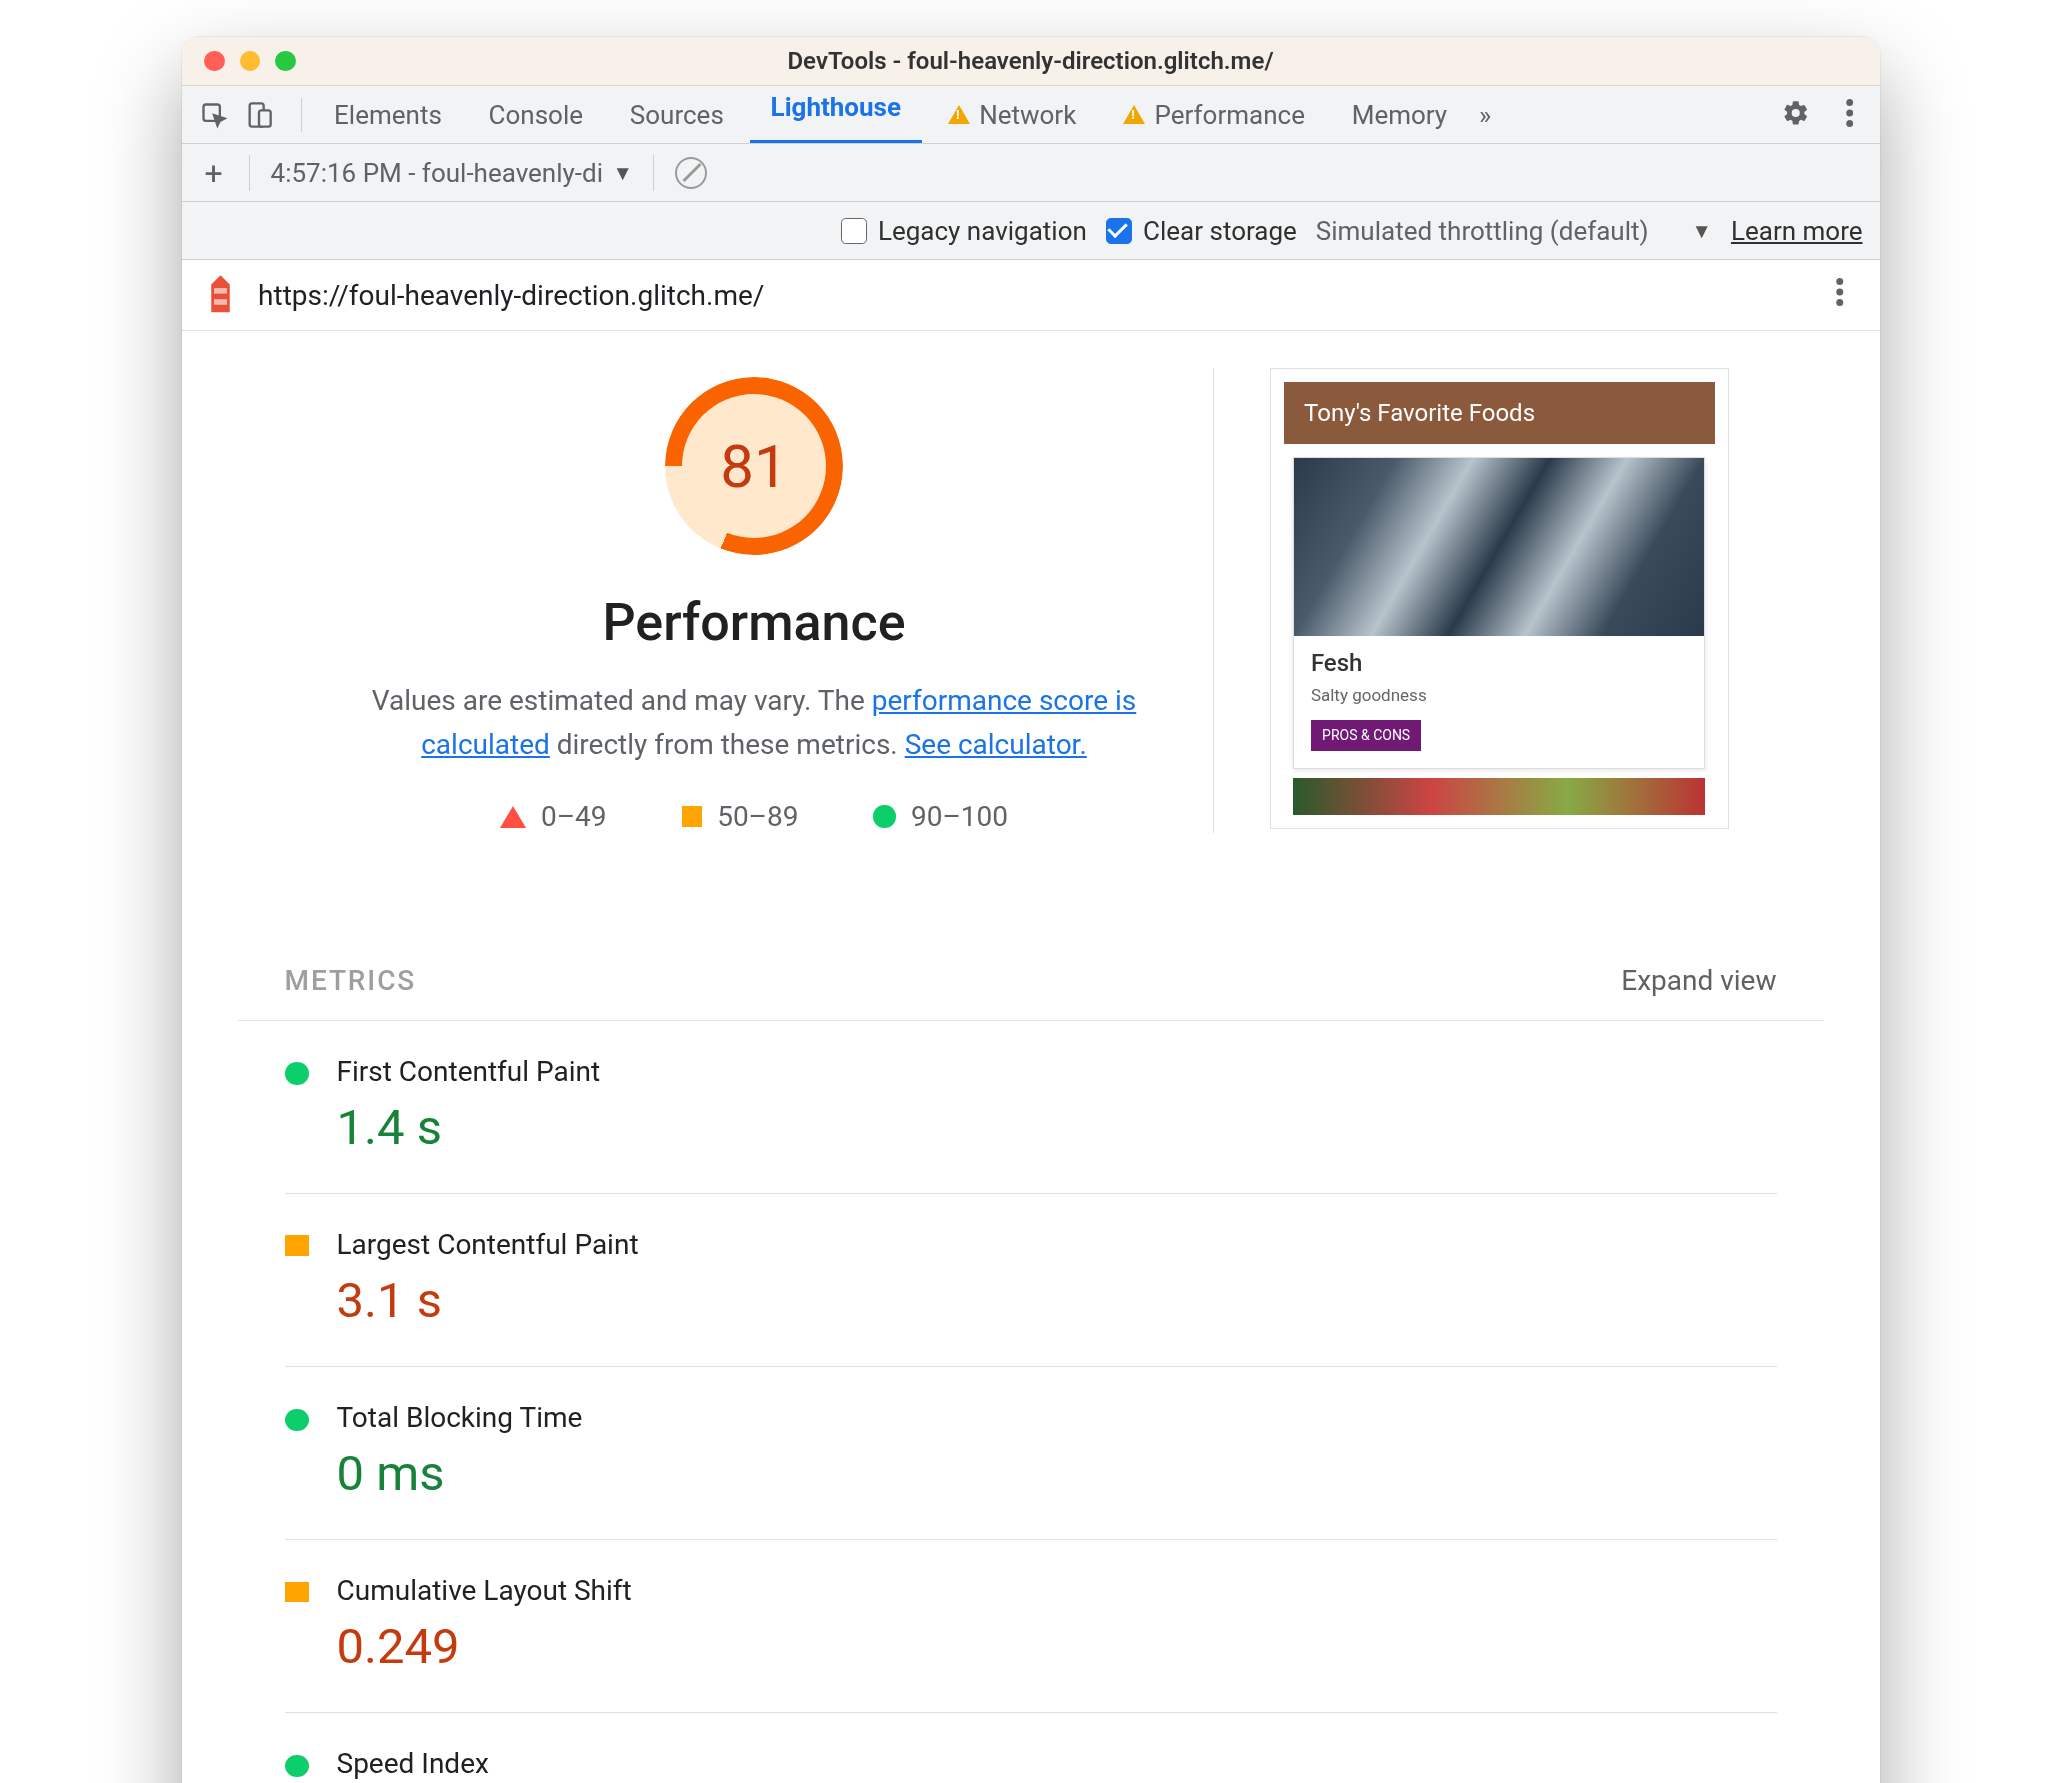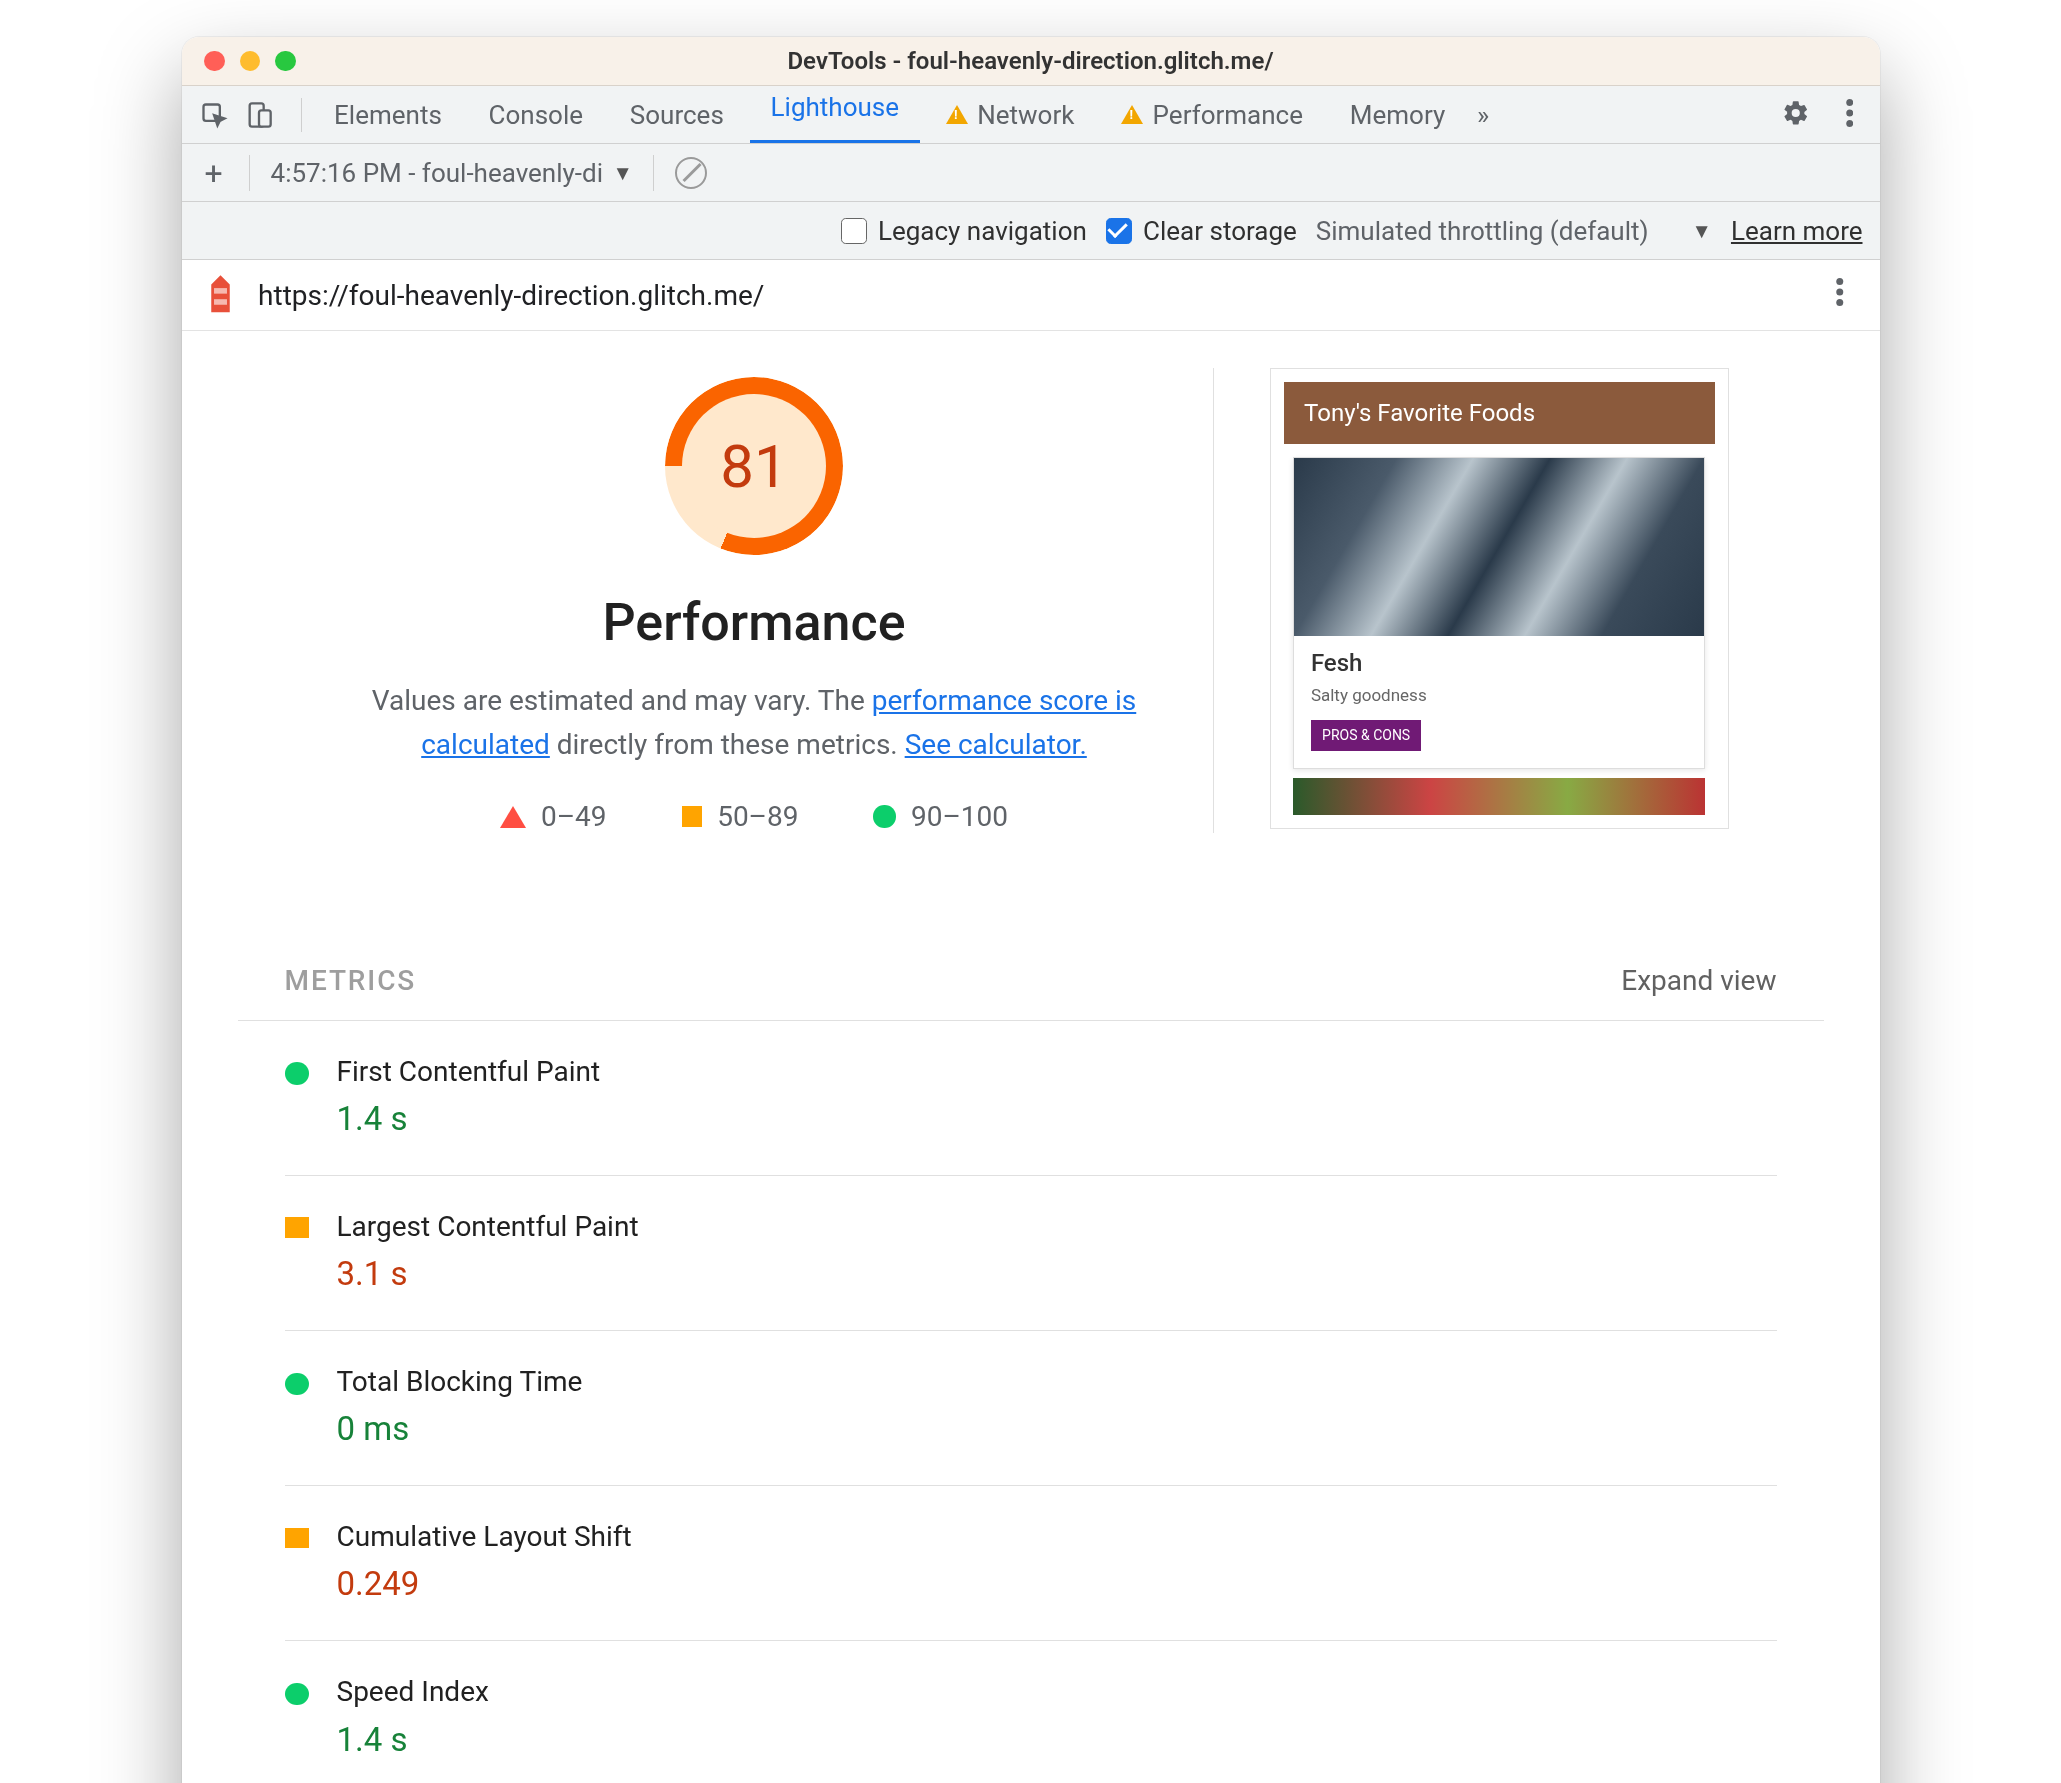--- a/index.html
+++ b/index.html
@@ -59,20 +59,21 @@
     color: #5f6368;
     white-space: nowrap;
     gap: 9.4px;
     cursor: pointer;
   }
   .tab.active {
     color: #1a73e8;
     border-bottom: 3.7px solid #1a73e8;
     padding-bottom: 12px;
     margin-bottom: -0.9px;
+    font-weight: bold;
   }
   .warn-ico {
     width: 0; height: 0;
     border-left: 11.2px solid transparent;
     border-right: 11.2px solid transparent;
     border-bottom: 19px solid #f2a600;
     position: relative;
   }
   .warn-ico::after {
     content: '!'; position: absolute; left: -2.8px; top: 1.9px; color: #fff; font-size: 13px; font-weight: 700;
@@ -224,21 +225,21 @@
   .metric {
     display:flex;align-items:flex-start;gap:28px;
     padding: 34px 0 37px 0;
     border-bottom:0.9px solid #e0e0e0;
   }
   .metric-ind { flex:0 0 24px;margin-top:7.5px;}
   .metric-ind.green { width:22.5px;height:22.5px;border-radius:50%;background:#0cce6b;}
   .metric-ind.orange { width:20.6px;height:20.6px;background:#ffa400;}
   .metric-text { display:flex;flex-direction:column;gap:11.2px;}
   .metric-label { font-size:28px;color:#212121;}
-  .metric-value { font-size:33px;font-weight:400;}
+  .metric-value { font-size:49px;font-weight:400;}
   .metric-value.green { color:#178239;}
   .metric-value.orange { color:#c33b0e;}
 </style>
 </head>
 <body>
 
 <div class="window">
 
   <div class="titlebar">
     <div class="traffic-lights">

